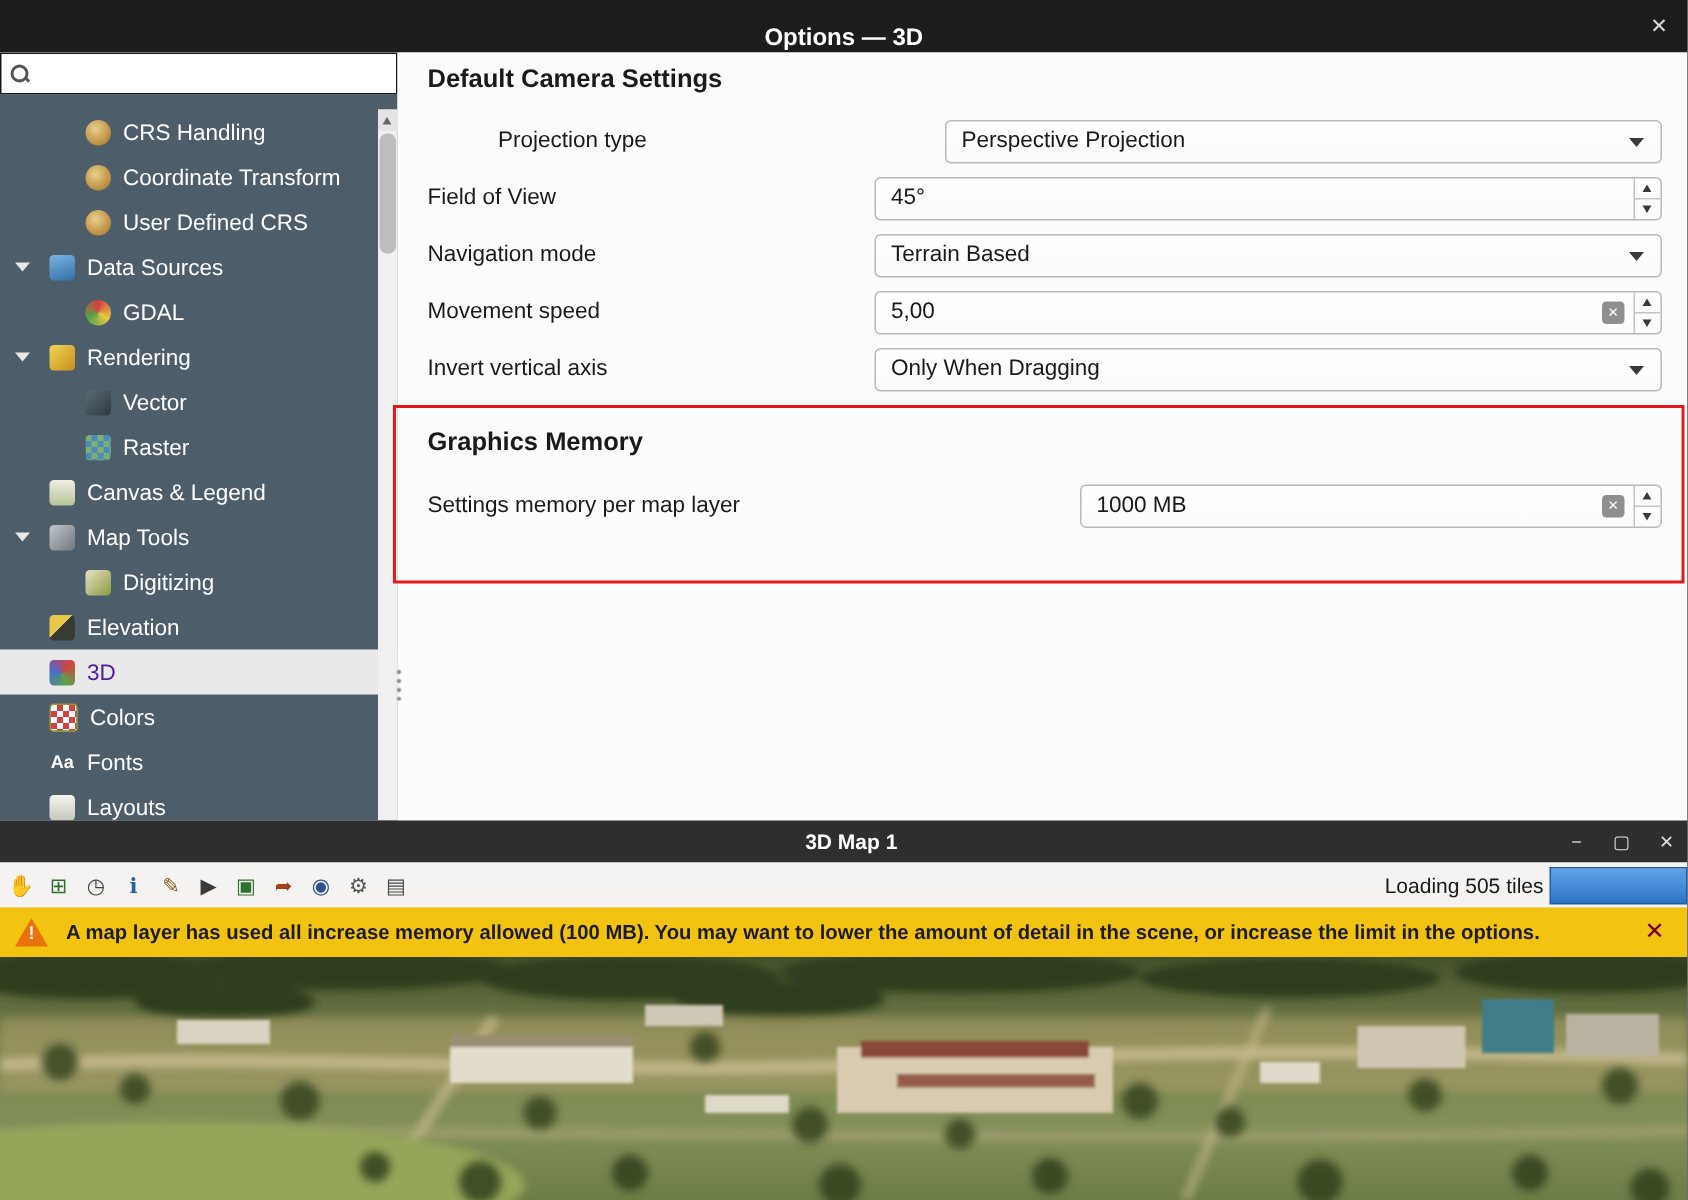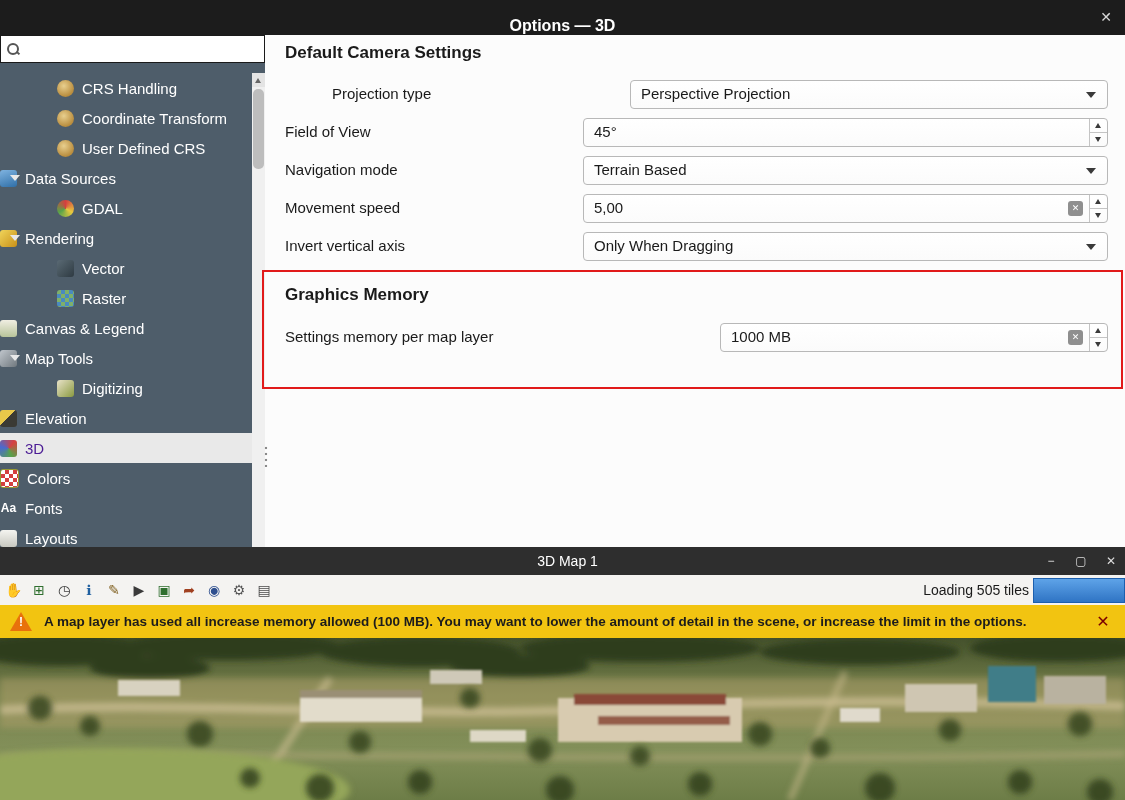--- a/index.html
+++ b/index.html
@@ -20,21 +20,21 @@
   .sidebar{position:relative;width:265px;height:512px;background:var(--sidebar_bg);flex:none;overflow:hidden;}
   .searchbox{position:absolute;left:0;top:0;width:263px;height:26px;background:#fff;border:1px solid #1a1a1a;
              display:flex;align-items:center;}
   .mag{position:relative;width:12px;height:12px;margin-left:6px;}
   .mag::before{content:"";position:absolute;left:0;top:0;width:8px;height:8px;border:2px solid #555;border-radius:50%;}
   .mag::after{content:"";position:absolute;left:9px;top:9px;width:4px;height:2px;background:#555;transform:rotate(45deg);}
   .searchbox input{flex:1;border:none;outline:none;height:20px;margin-left:6px;font-size:14px;background:transparent;}
 
   .tree{position:absolute;left:0;top:38px;width:265px;}
   .titem{position:relative;height:30px;display:flex;align-items:center;color:#fff;font-size:15px;cursor:default;}
-  .titem.lvl1{}
+  .titem.lvl1{padding-left:33px;}
   .titem.lvl2{padding-left:57px;}
   .titem.selected{background:#e9e9e9;color:#4c1d95;}
   .titem .arrow{position:absolute;left:10px;top:12px;width:0;height:0;
       border-left:5px solid transparent;border-right:5px solid transparent;border-top:6px solid #e8e8e8;}
   .ticon{width:17px;height:17px;margin-right:8px;border-radius:3px;flex:none;}
   .i-crs{background:radial-gradient(circle at 40% 35%,#e8cf8e,#b98d3e 70%);border-radius:50%;}
   .i-datasources{background:linear-gradient(160deg,#7fb3e0,#2f6fa8);}
   .i-gdal{background:conic-gradient(#d43f3f,#e8c93e,#58a34a,#d43f3f);border-radius:50%;}
   .i-rendering{background:linear-gradient(135deg,#f0d45a,#c89018);}
   .i-vector{background:linear-gradient(135deg,#5a6a74,#2e3a42);}
@@ -79,21 +79,21 @@
         text-align:center;color:#fff;font-size:9px;}
   .redbox{position:absolute;left:-3px;right:2px;top:235px;height:115px;border:2px solid var(--accent_red);
         z-index:3;pointer-events:none;}
   .gm-heading{position:absolute;left:20px;top:250px;font-size:17px;font-weight:bold;color:#1a1a1a;}
   .gm-row{top:288px;}
   .gm-row .ctrl{left:435px;}
 
   
   .map-titlebar{position:absolute;left:0;top:547px;width:1125px;height:28px;background:#2e2e2e;
         display:flex;align-items:center;justify-content:center;}
-  .map-titlebar .t{color:#fff;font-weight:normal;font-size:14px;margin-left:10px;}
+  .map-titlebar .t{color:#fff;font-weight:bold;font-size:14px;margin-left:10px;}
   .wbtns{position:absolute;right:6px;top:0;height:28px;display:flex;align-items:center;gap:14px;color:#ddd;font-size:12px;}
   .wbtns span{width:16px;text-align:center;}
 
   .map-toolbar{position:absolute;left:0;top:575px;width:1125px;height:30px;background:#f4f3f1;
         border-bottom:1px solid #d6d4d0;display:flex;align-items:center;}
   .tbicons{display:flex;gap:5px;padding-left:4px;}
   .tbicon{width:20px;height:20px;line-height:20px;text-align:center;font-size:14px;border-radius:3px;}
   .status{position:absolute;right:96px;top:0;height:30px;line-height:30px;font-size:14px;color:#1a1a1a;}
   .progress{position:absolute;right:0;top:3px;width:90px;height:23px;border:1px solid #1c5fae;
         background:linear-gradient(#5ea3e8,#2f74c4);}

